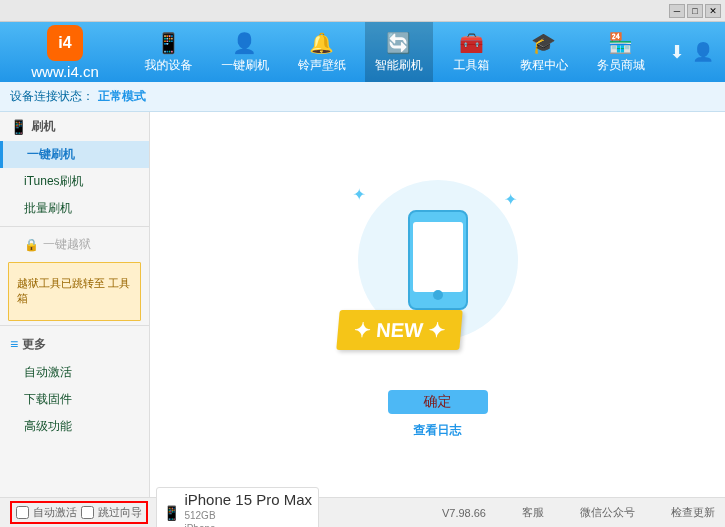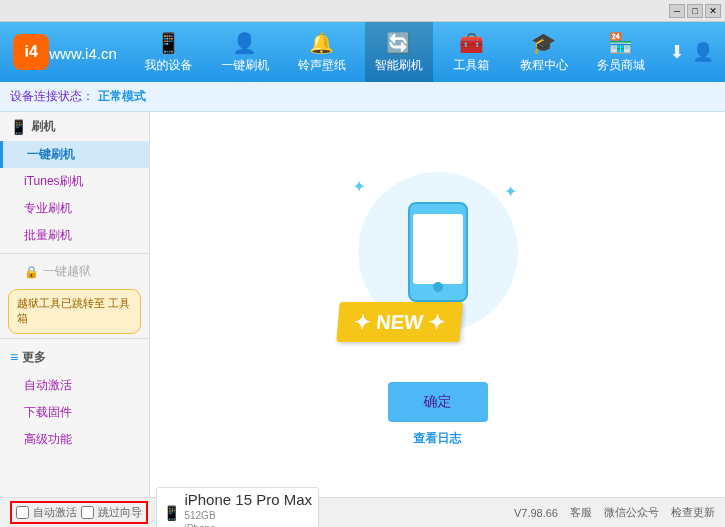--- a/index.html
+++ b/index.html
@@ -28,21 +28,21 @@
     
     .top-nav {
       height: 60px;
       background: linear-gradient(180deg, #4db8f5 0%, #2196e8 100%);
       display: flex;
       align-items: center;
     }
     .logo-area {
       width: 130px;
       display: flex;
-      flex-direction: row;
+      flex-direction: column;
       align-items: center;
       justify-content: center;
       padding: 0 8px;
     }
     .logo-icon {
       width: 36px; height: 36px;
       background: #ff6600;
       border-radius: 8px;
       display: flex; align-items: center; justify-content: center;
       color: white; font-weight: bold; font-size: 16px;
@@ -89,21 +89,21 @@
     .status-bar {
       height: 30px;
       background: #e8f4fd;
       border-bottom: 1px solid #c5dff0;
       display: flex;
       align-items: center;
       padding: 0 10px;
       font-size: 12px;
       color: #333;
     }
-    .status-label { color: #6d28d9; margin-right: 4px; }
+    .status-label { color: #0369a1; margin-right: 4px; }
     .status-value { color: #2196e8; font-weight: bold; }
 
     
     .main-layout {
       display: flex;
       height: calc(527px - 22px - 60px - 30px - 30px);
     }
 
     
     .sidebar {
@@ -119,21 +119,21 @@
       padding: 6px 10px;
       color: #555;
       font-size: 12px;
       font-weight: bold;
     }
     .sidebar-section-icon { margin-right: 4px; color: #2196e8; font-size: 14px; }
 
     .sidebar-item {
       padding: 5px 10px 5px 24px;
       cursor: pointer;
-      color: #a21caf;
+      color: #14532d;
       font-size: 12px;
     }
     .sidebar-item.active {
       background: #d0e8f8;
       color: #1a7bc9;
       font-weight: bold;
       border-left: 3px solid #2196e8;
     }
 
     .sidebar-separator {
@@ -146,24 +146,24 @@
       padding: 5px 10px 5px 24px;
       color: #aaa;
       font-size: 12px;
       display: flex;
       align-items: center;
       gap: 4px;
     }
 
     .sidebar-warning-box {
       margin: 4px 8px;
-      padding: 6px 8px;
+      padding: 13px 8px;
       background: #fff0cc;
       border: 1px solid #f0c040;
-      border-radius: 9px;
+      border-radius: 1px;
       font-size: 11px;
       color: #996600;
       line-height: 1.4;
     }
 
     
     .content-area {
       flex: 1;
       display: flex;
       flex-direction: column;
@@ -242,23 +242,23 @@
 
     .success-text {
       font-size: 18px;
       color: #333;
       margin-bottom: 16px;
       font-weight: normal;
     }
 
     .confirm-btn {
       width: 100px;
-      height: 40px;
+      height: 24px;
       background: #4db8f5;
-      color: #4c1d95;
+      color: #7f1d1d;
       border: none;
       border-radius: 4px;
       font-size: 14px;
       cursor: pointer;
       margin-bottom: 8px;
     }
 
     .view-log-link {
       color: #2196e8;
       font-size: 12px;
@@ -305,21 +305,21 @@
     .device-icon { color: #2196e8; font-size: 14px; }
     .device-info { line-height: 1.3; }
     .device-name { color: #333; font-weight: normal; font-size: 15px; }
     .device-sub { color: #888; font-size: 10px; }
 
     .bottom-right {
       display: flex;
       align-items: center;
       gap: 12px;
     }
-    .bottom-right-item { color: #666; font-size: 11px; }
+    .bottom-right-item { color: #666; font-size: 11px; margin-left: 24px; }
   </style>
 </head>
 <body>
 
 <div class="title-bar">
   <div class="title-bar-controls">
     <div class="title-bar-btn">─</div>
     <div class="title-bar-btn">□</div>
     <div class="title-bar-btn">✕</div>
   </div>
@@ -380,23 +380,20 @@
     <div class="sidebar-section-header">
       <span class="sidebar-section-icon">📱</span>
       <span>刷机</span>
     </div>
 
     <div class="sidebar-item active">
       <span>一键刷机</span>
     </div>
     <div class="sidebar-item">
       <span>iTunes刷机</span>
-    </div>
-    <div class="sidebar-item">
-      <span>专业刷机</span>
     </div>
     <div class="sidebar-item">
       <span>批量刷机</span>
     </div>
 
     <div class="sidebar-separator"></div>
 
     <div class="sidebar-disabled">
       <span>🔒</span>
       <span>一键越狱</span>

